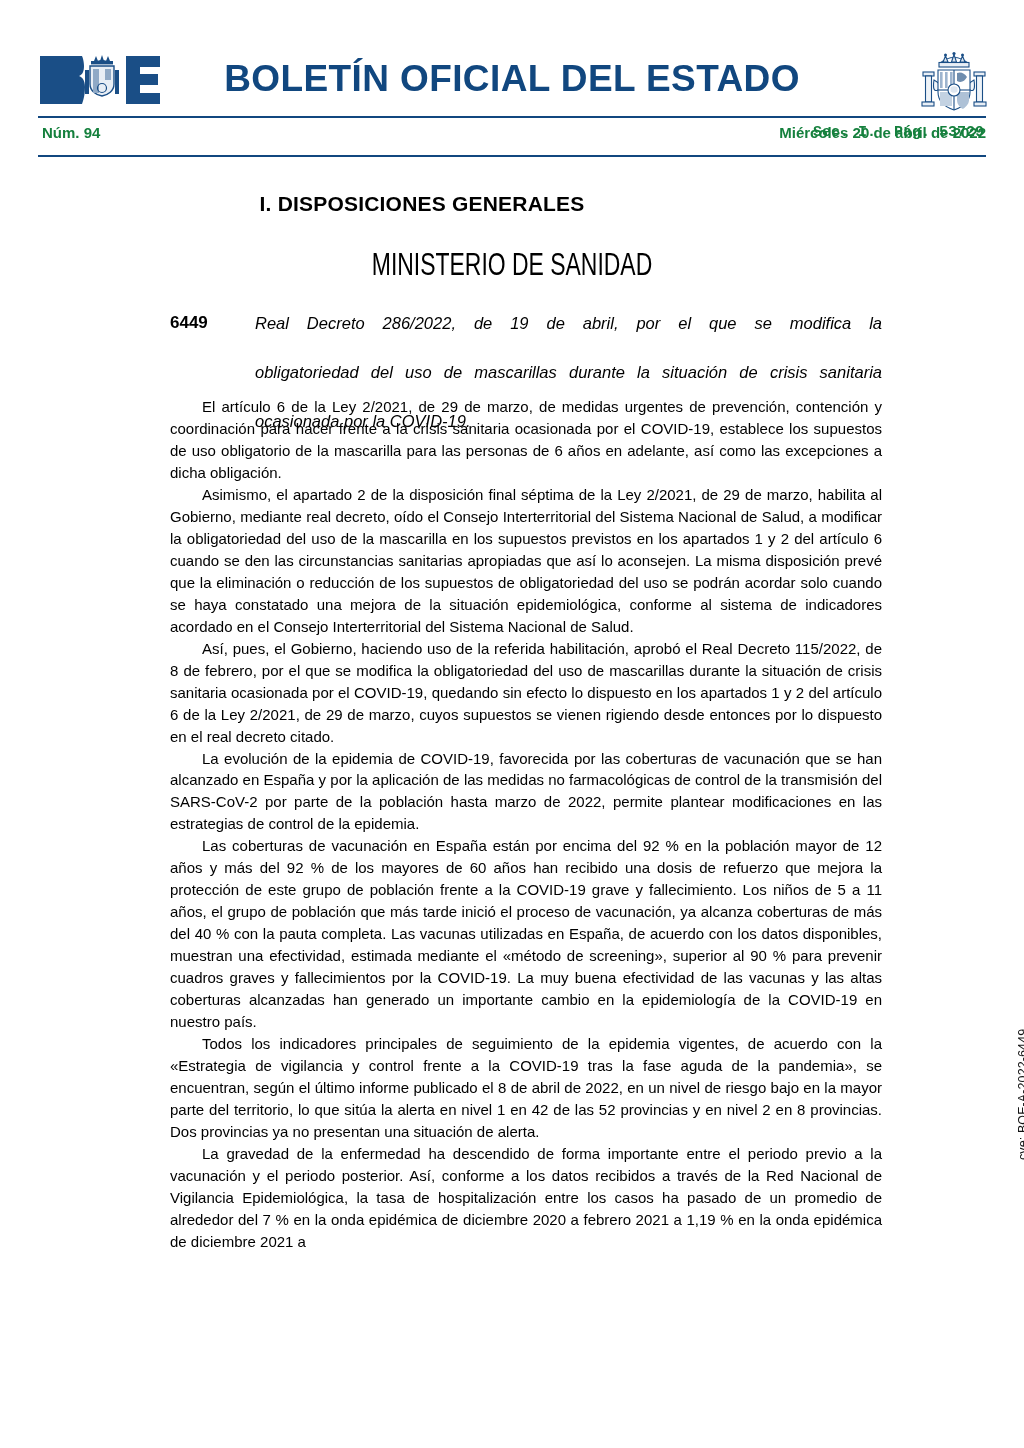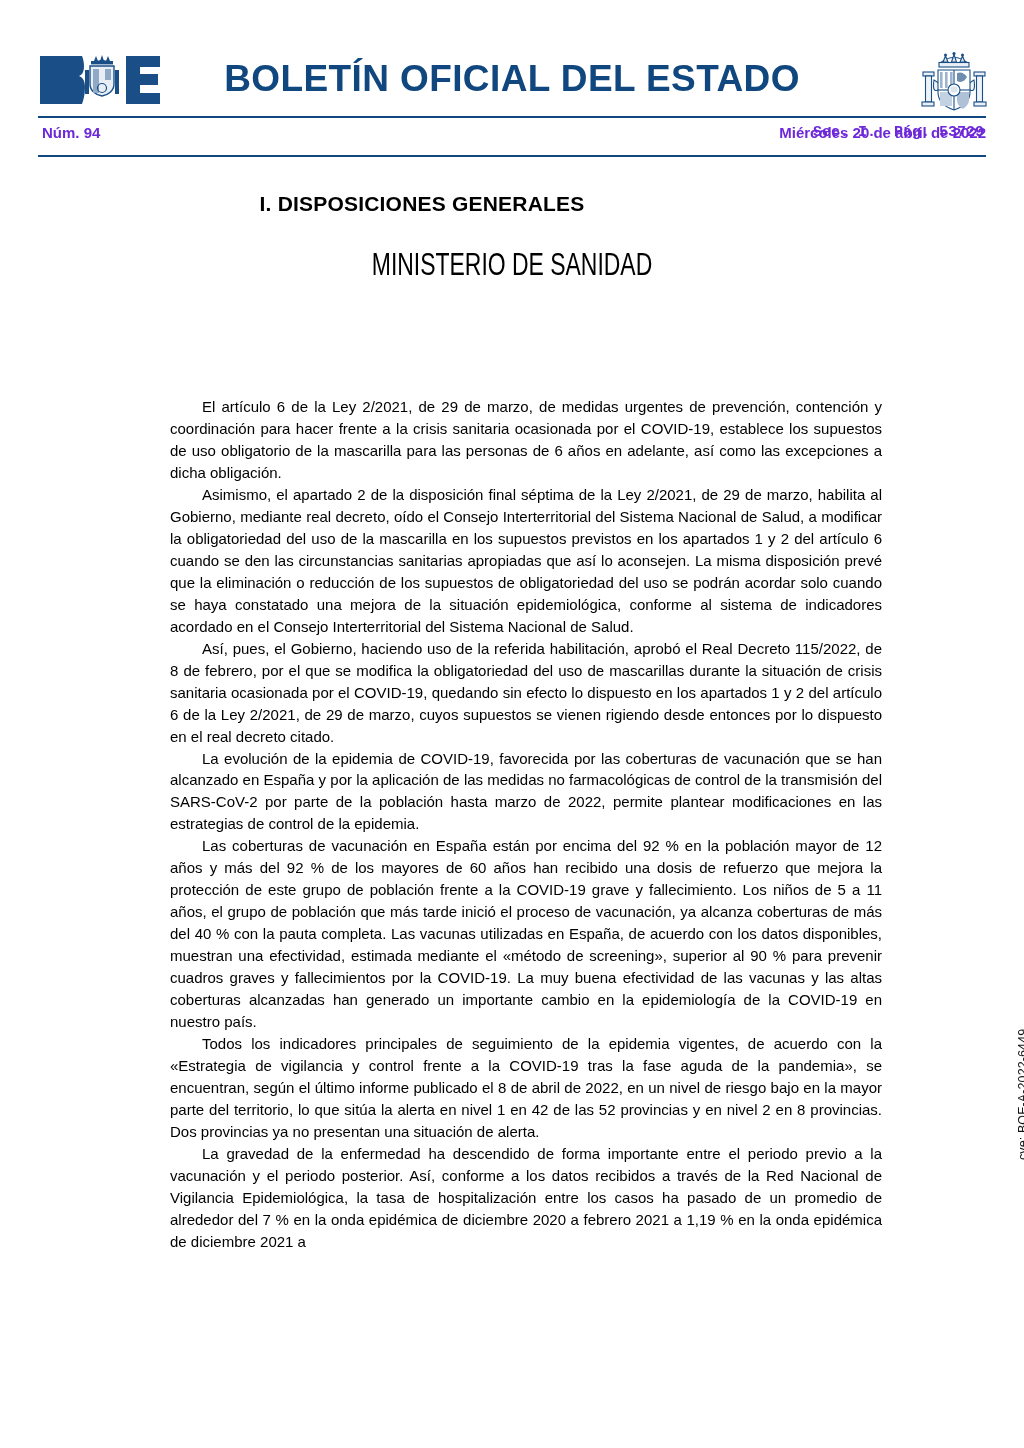--- a/index.html
+++ b/index.html
@@ -67,21 +67,21 @@
   }
   .rule-top { top: 116px; }
   .rule-bottom { top: 155px; }
 
   .infobar {
     position: absolute;
     left: 38px;
     top: 123px;
     width: 948px;
     height: 28px;
-    color: #6d28d9;
+    color: #15803d;
     font-size: 15px;
     font-weight: bold;
   }
   .infobar .num {
     position: absolute;
     left: 4px; top: 1px;
   }
   .infobar .date {
     position: absolute;
     left: 0; top: 1px;
@@ -273,20 +273,28 @@
     <span class="secpag">
       <span class="sec">Sec. I.</span><span class="pag">Pág. 53729</span>
     </span>
   </div>
   <div class="rule rule-bottom"></div>
 
   <div class="section-heading">I. DISPOSICIONES GENERALES</div>
 
   <div class="ministry-heading">MINISTERIO DE SANIDAD</div>
 
+  <div class="decree-block">
+    <div class="decree-number">6449</div>
+    <div class="decree-title">
+      <span class="just">Real Decreto 286/2022, de 19 de abril, por el que se modifica la</span>
+      <span class="just">obligatoriedad del uso de mascarillas durante la situación de crisis sanitaria</span>
+      <span>ocasionada por la COVID-19.</span>
+    </div>
+  </div>
 
   <div class="body-text" id="body-text">
       <p>El artículo 6 de la Ley 2/2021, de 29 de marzo, de medidas urgentes de prevención, contención y coordinación para hacer frente a la crisis sanitaria ocasionada por el COVID-19, establece los supuestos de uso obligatorio de la mascarilla para las personas de 6 años en adelante, así como las excepciones a dicha obligación.</p>
       <p>Asimismo, el apartado 2 de la disposición final séptima de la Ley 2/2021, de 29 de marzo, habilita al Gobierno, mediante real decreto, oído el Consejo Interterritorial del Sistema Nacional de Salud, a modificar la obligatoriedad del uso de la mascarilla en los supuestos previstos en los apartados 1 y 2 del artículo 6 cuando se den las circunstancias sanitarias apropiadas que así lo aconsejen. La misma disposición prevé que la eliminación o reducción de los supuestos de obligatoriedad del uso se podrán acordar solo cuando se haya constatado una mejora de la situación epidemiológica, conforme al sistema de indicadores acordado en el Consejo Interterritorial del Sistema Nacional de Salud.</p>
       <p>Así, pues, el Gobierno, haciendo uso de la referida habilitación, aprobó el Real Decreto 115/2022, de 8 de febrero, por el que se modifica la obligatoriedad del uso de mascarillas durante la situación de crisis sanitaria ocasionada por el COVID-19, quedando sin efecto lo dispuesto en los apartados 1 y 2 del artículo 6 de la Ley 2/2021, de 29 de marzo, cuyos supuestos se vienen rigiendo desde entonces por lo dispuesto en el real decreto citado.</p>
       <p>La evolución de la epidemia de COVID-19, favorecida por las coberturas de vacunación que se han alcanzado en España y por la aplicación de las medidas no farmacológicas de control de la transmisión del SARS-CoV-2 por parte de la población hasta marzo de 2022, permite plantear modificaciones en las estrategias de control de la epidemia.</p>
       <p>Las coberturas de vacunación en España están por encima del 92 % en la población mayor de 12 años y más del 92 % de los mayores de 60 años han recibido una dosis de refuerzo que mejora la protección de este grupo de población frente a la COVID-19 grave y fallecimiento. Los niños de 5 a 11 años, el grupo de población que más tarde inició el proceso de vacunación, ya alcanza coberturas de más del 40 % con la pauta completa. Las vacunas utilizadas en España, de acuerdo con los datos disponibles, muestran una efectividad, estimada mediante el «método de screening», superior al 90 % para prevenir cuadros graves y fallecimientos por la COVID-19. La muy buena efectividad de las vacunas y las altas coberturas alcanzadas han generado un importante cambio en la epidemiología de la COVID-19 en nuestro país.</p>
       <p>Todos los indicadores principales de seguimiento de la epidemia vigentes, de acuerdo con la «Estrategia de vigilancia y control frente a la COVID-19 tras la fase aguda de la pandemia», se encuentran, según el último informe publicado el 8 de abril de 2022, en un nivel de riesgo bajo en la mayor parte del territorio, lo que sitúa la alerta en nivel 1 en 42 de las 52 provincias y en nivel 2 en 8 provincias. Dos provincias ya no presentan una situación de alerta.</p>
       <p>La gravedad de la enfermedad ha descendido de forma importante entre el periodo previo a la vacunación y el periodo posterior. Así, conforme a los datos recibidos a través de la Red Nacional de Vigilancia Epidemiológica, la tasa de hospitalización entre los casos ha pasado de un promedio de alrededor del 7 % en la onda epidémica de diciembre 2020 a febrero 2021 a 1,19 % en la onda epidémica de diciembre 2021 a</p>
     </div>

